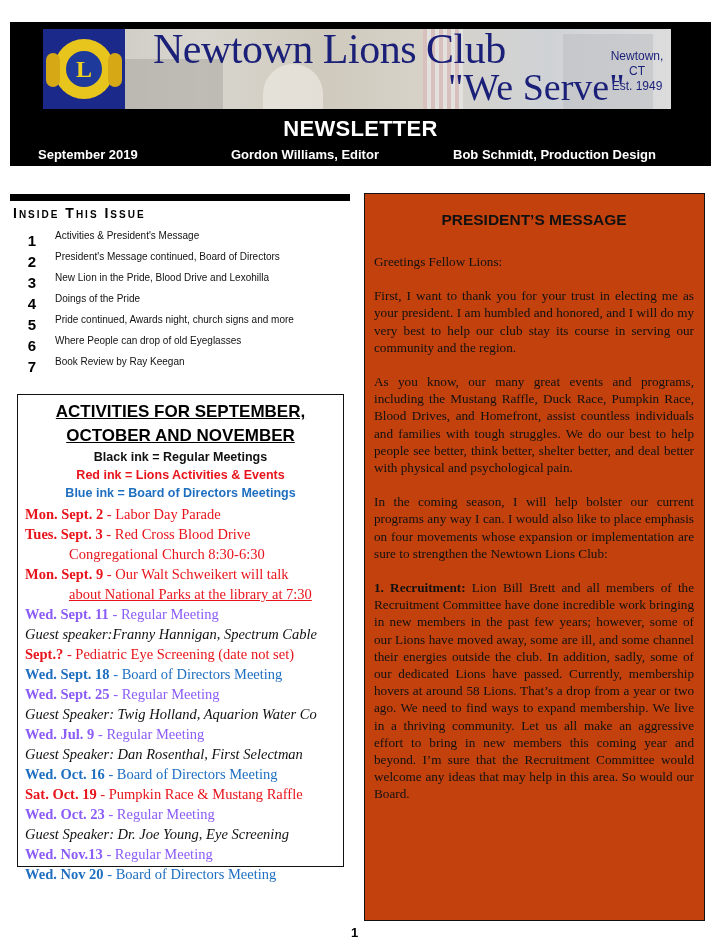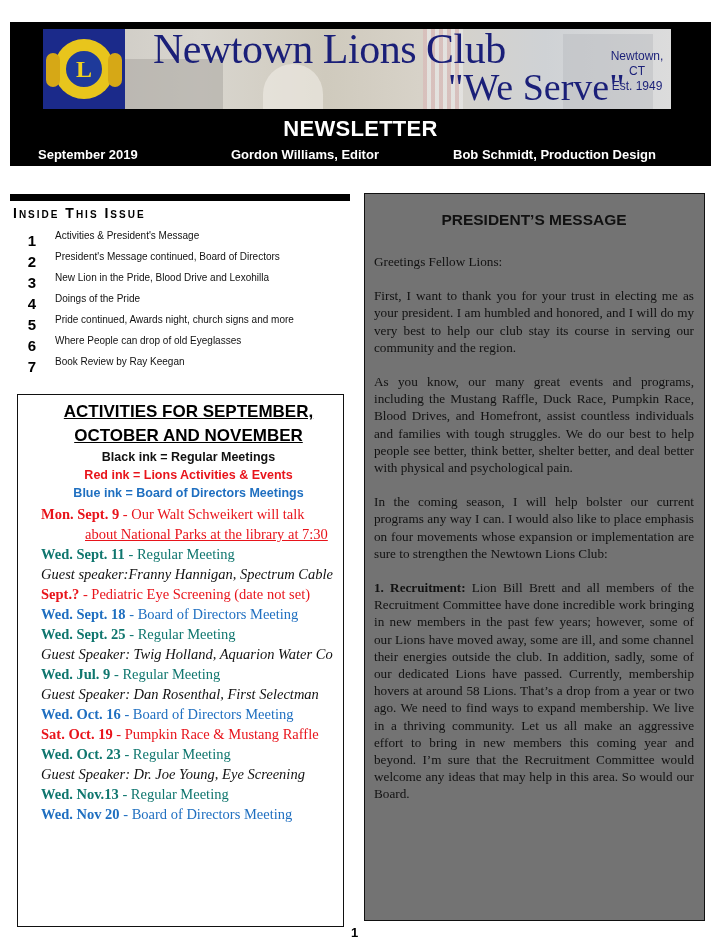--- a/index.html
+++ b/index.html
@@ -28,34 +28,34 @@
 
   
   .top-bar { position:absolute; left:10px; top:194px; width:340px; height:7px; background:#000; }
   .toc-title { position:absolute; left:13px; top:205px; font: bold 14px "Liberation Sans", sans-serif; letter-spacing: 2px; font-variant: small-caps; color:#000; }
   .toc { position:absolute; left:20px; top:228px; width: 330px; list-style:none; }
   .toc li { height: 21px; position: relative; }
   .toc .num { position:absolute; left:5px; top:4px; font: bold 15px "Liberation Sans", sans-serif; color:#000; width: 14px; text-align:center; }
   .toc .txt { position:absolute; left:35px; top:2px; font: 10px "Liberation Sans", sans-serif; color:#111; white-space:nowrap; }
 
   
-  .activities { position:absolute; left:17px; top:394px; width:327px; height:533px; border: 1.5px solid #111; padding-left: 16px; }
+  .activities { position:absolute; left:17px; top:394px; width:327px; height:473px; border: 1.5px solid #111; }
   .act-title { text-align:center; font: bold 17px/24px "Liberation Sans", sans-serif; text-decoration: underline; color:#000; margin-top: 5px; }
   .legend { text-align:center; font: bold 12.5px/18px "Liberation Sans", sans-serif; }
   .legend .k { color:#111; } .legend .r { color:#e8141b; } .legend .b { color:#1f6fc0; }
   .events { margin-top: 2px; padding-left: 7px; }
   .ev { font: 14.5px/20px "Liberation Serif", serif; white-space: nowrap; }
   .ev b { font-weight: bold; }
-  .ev.red { color:#e8141b; } .ev.blue { color:#1f6fc0; } .ev.black { color:#0f766e; }
+  .ev.red { color:#e8141b; } .ev.blue { color:#1f6fc0; } .ev.black { color:#8b5cf6; }
   .ev.guest { font-style: italic; color:#111; }
   .ev.indent { padding-left: 44px; }
   .ev.indent2 { padding-left: 44px; text-decoration: underline; }
 
   
-  .president { position:absolute; left:364px; top:193px; width:341px; height:728px; background:#737373; border: 1.5px solid #111; padding: 0 10px 0 9px; }
+  .president { position:absolute; left:364px; top:193px; width:341px; height:728px; background:#c2410c; border: 1.5px solid #111; padding: 0 10px 0 9px; }
   .pres-title { text-align:center; font: bold 15.5px "Liberation Sans", sans-serif; color:#111; margin-top: 17px; }
   .pres-body { margin-top: 24px; font: 13.2px/17.2px "Liberation Serif", serif; color:#111; text-align: justify; }
   .pres-body p { margin-bottom: 17px; }
   .pres-body p.greet { margin-bottom: 17px; }
   .cont { position:absolute; left:0; width:100%; bottom: 10px; text-align:center; font: bold italic 12.5px "Liberation Sans", sans-serif; color:#111; }
 
   .page-num { position:absolute; left:351px; top:925px; font: bold 13px "Liberation Sans", sans-serif; color:#000; }
 </style>
 </head>
 <body>
@@ -124,20 +124,23 @@
   <div class="act-title">
     <div>ACTIVITIES FOR SEPTEMBER,</div>
     <div>OCTOBER AND NOVEMBER</div>
   </div>
   <div class="legend">
     <div class="k">Black ink = Regular Meetings</div>
     <div class="r">Red ink = Lions Activities &amp; Events</div>
     <div class="b">Blue ink = Board of Directors Meetings</div>
   </div>
   <div class="events">
+    <div class="ev red"><b>Mon. Sept. 2</b><span> - Labor Day Parade</span></div>
+    <div class="ev red"><b>Tues. Sept. 3</b><span> - Red Cross Blood Drive</span></div>
+    <div class="ev red indent">Congregational Church 8:30-6:30</div>
     <div class="ev red"><b>Mon. Sept. 9</b><span> - Our Walt Schweikert will talk</span></div>
     <div class="ev red indent2">about National Parks at the library at 7:30</div>
     <div class="ev black"><b>Wed. Sept. 11</b><span> - Regular Meeting</span></div>
     <div class="ev guest">Guest speaker:Franny Hannigan, Spectrum Cable</div>
     <div class="ev red"><b>Sept.?</b><span> - Pediatric Eye Screening (date not set)</span></div>
     <div class="ev blue"><b>Wed. Sept. 18</b><span> - Board of Directors Meeting</span></div>
     <div class="ev black"><b>Wed. Sept. 25</b><span> - Regular Meeting</span></div>
     <div class="ev guest">Guest Speaker: Twig Holland, Aquarion Water Co</div>
     <div class="ev black"><b>Wed. Jul. 9</b><span> - Regular Meeting</span></div>
     <div class="ev guest">Guest Speaker:  Dan Rosenthal, First Selectman</div>

